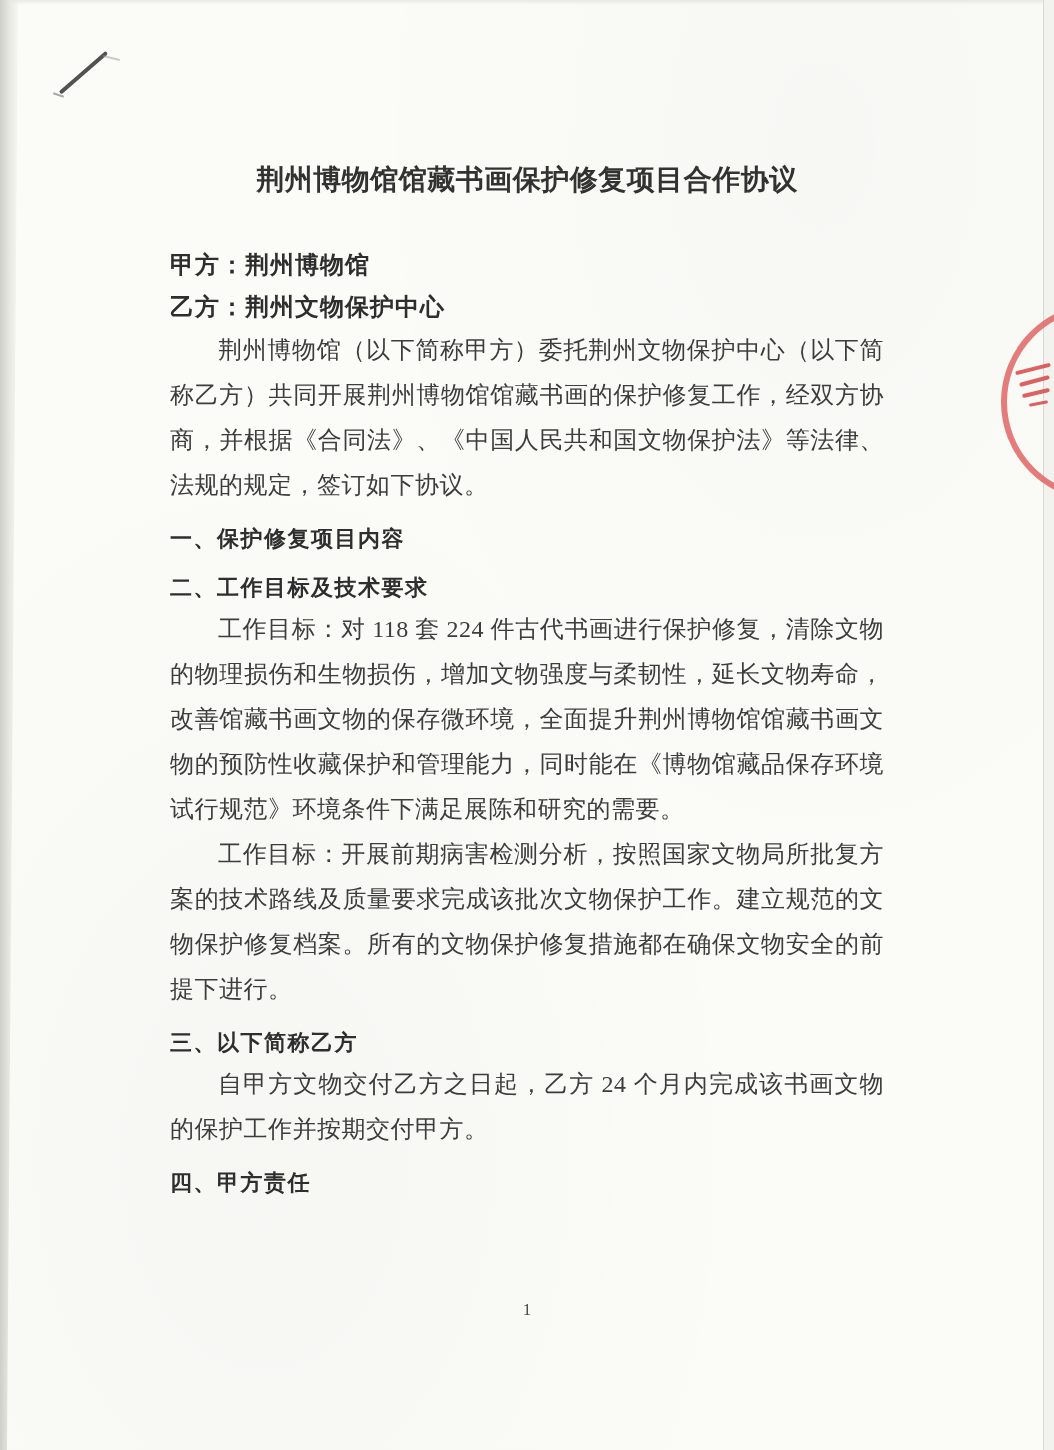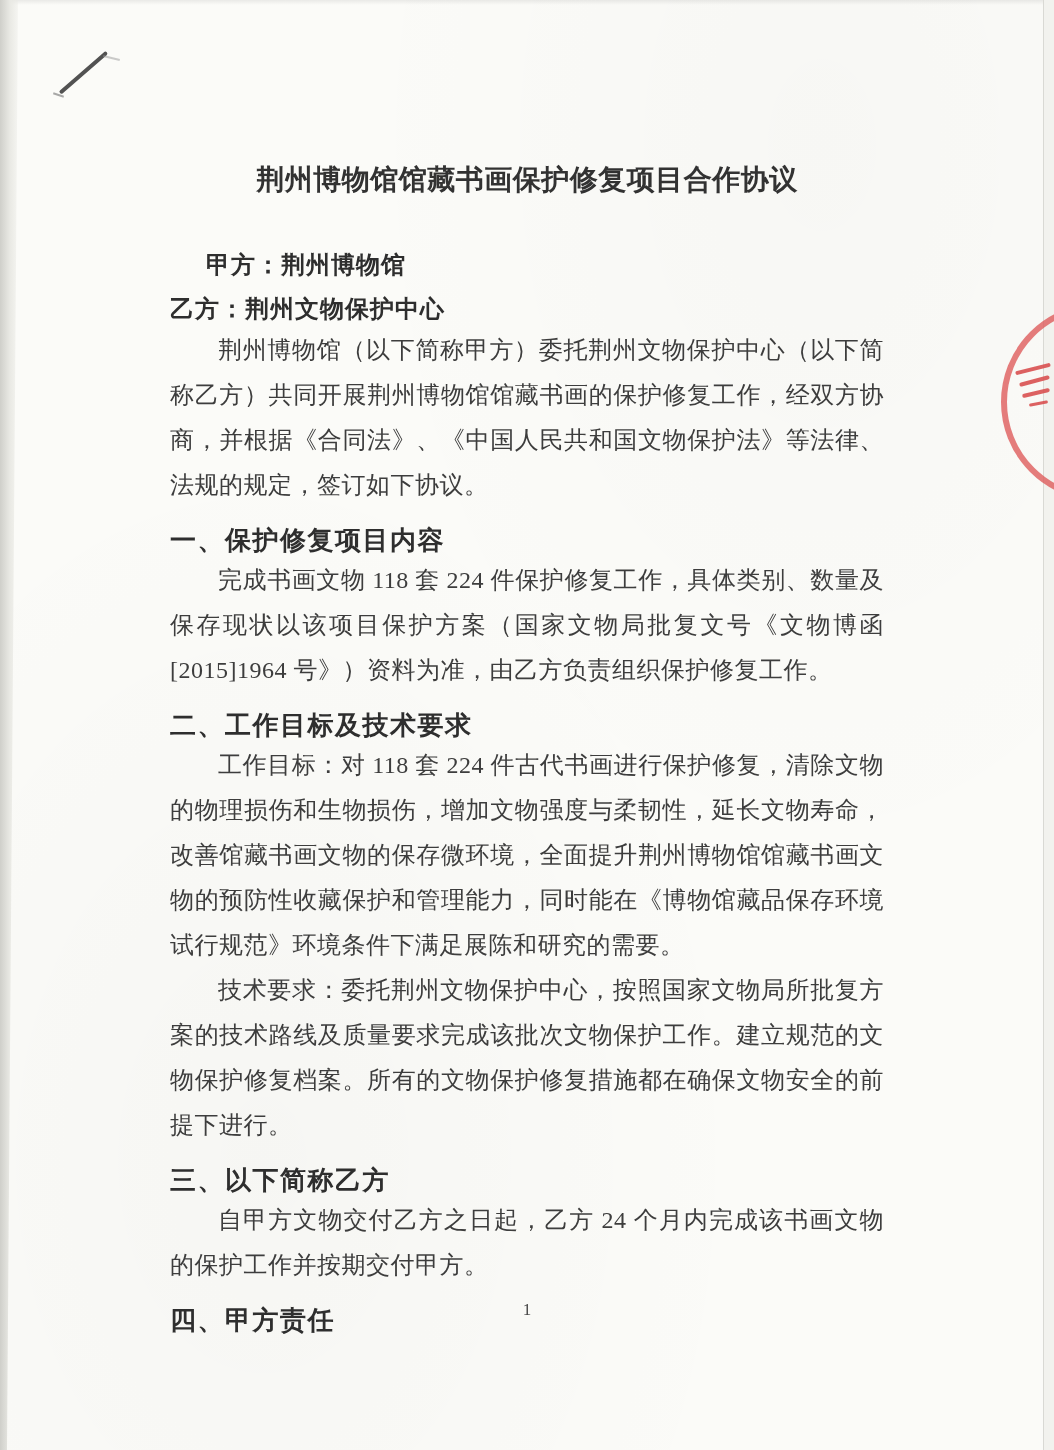--- a/index.html
+++ b/index.html
@@ -96,40 +96,41 @@
     color: #323232;
   }
   .party {
     margin: 0;
     font-size: 24px;
     line-height: 36px;
     font-weight: bold;
     letter-spacing: 1px;
     color: #2e2e2e;
   }
-  .party-a { margin-top: 47px; margin-left: 36px; }
-  .party-b { margin-top: 8px; }
+  .party-a { margin-top: 47px; }
+  .party-b { margin-top: 8px; font-family: Liberation Mono, monospace; }
   .body-p {
     margin: 1px 0 0 0;
     font-size: 24px;
     line-height: 45px;
     text-align: justify;
     text-align-last: left;
     text-indent: 2em;
     letter-spacing: 0.5px;
     color: #3d3d3d;
   }
   .body-p.cont { margin-top: 0; }
   .sec-h {
     margin: 17px 0 0 0;
-    font-size: 26px;
+    font-size: 22px;
     line-height: 32px;
     font-weight: bold;
     letter-spacing: 1.5px;
     color: #2e2e2e;
+    font-family: Liberation Mono, monospace;
   }
   .pageno {
     position: absolute;
     left: 0; top: 1300px;
     width: 1054px;
     text-align: center;
     font-size: 17px;
     color: #474747;
     z-index: 2;
   }
@@ -158,25 +159,24 @@
 
   <div class="content">
     <h1 class="doc-title">荆州博物馆馆藏书画保护修复项目合作协议</h1>
 
     <p class="party party-a">甲方：荆州博物馆</p>
     <p class="party party-b">乙方：荆州文物保护中心</p>
 
     <p class="body-p">荆州博物馆（以下简称甲方）委托荆州文物保护中心（以下简称乙方）共同开展荆州博物馆馆藏书画的保护修复工作，经双方协商，并根据《合同法》、《中国人民共和国文物保护法》等法律、法规的规定，签订如下协议。</p>
 
     <h2 class="sec-h">一、保护修复项目内容</h2>
-    <p class="body-p">完成书画文物 118 套 224 件保护修复工作，具体类别、数量及保存现状以该项目保护方案（国家文物局批复文号《文物博函[2015]1964 号》）资料为准，由乙方负责组织保护修复工作。</p>
 
     <h2 class="sec-h">二、工作目标及技术要求</h2>
     <p class="body-p">工作目标：对 118 套 224 件古代书画进行保护修复，清除文物的物理损伤和生物损伤，增加文物强度与柔韧性，延长文物寿命，改善馆藏书画文物的保存微环境，全面提升荆州博物馆馆藏书画文物的预防性收藏保护和管理能力，同时能在《博物馆藏品保存环境试行规范》环境条件下满足展陈和研究的需要。</p>
-    <p class="body-p cont">技术要求：委托荆州文物保护中心，按照国家文物局所批复方案的技术路线及质量要求完成该批次文物保护工作。建立规范的文物保护修复档案。所有的文物保护修复措施都在确保文物安全的前提下进行。</p>
+    <p class="body-p cont">工作目标：开展前期病害检测分析，按照国家文物局所批复方案的技术路线及质量要求完成该批次文物保护工作。建立规范的文物保护修复档案。所有的文物保护修复措施都在确保文物安全的前提下进行。</p>
 
     <h2 class="sec-h">三、以下简称乙方</h2>
     <p class="body-p">自甲方文物交付乙方之日起，乙方 24 个月内完成该书画文物的保护工作并按期交付甲方。</p>
 
     <h2 class="sec-h">四、甲方责任</h2>
   </div>
 
   <div class="pageno">1</div>
 
 </div>

